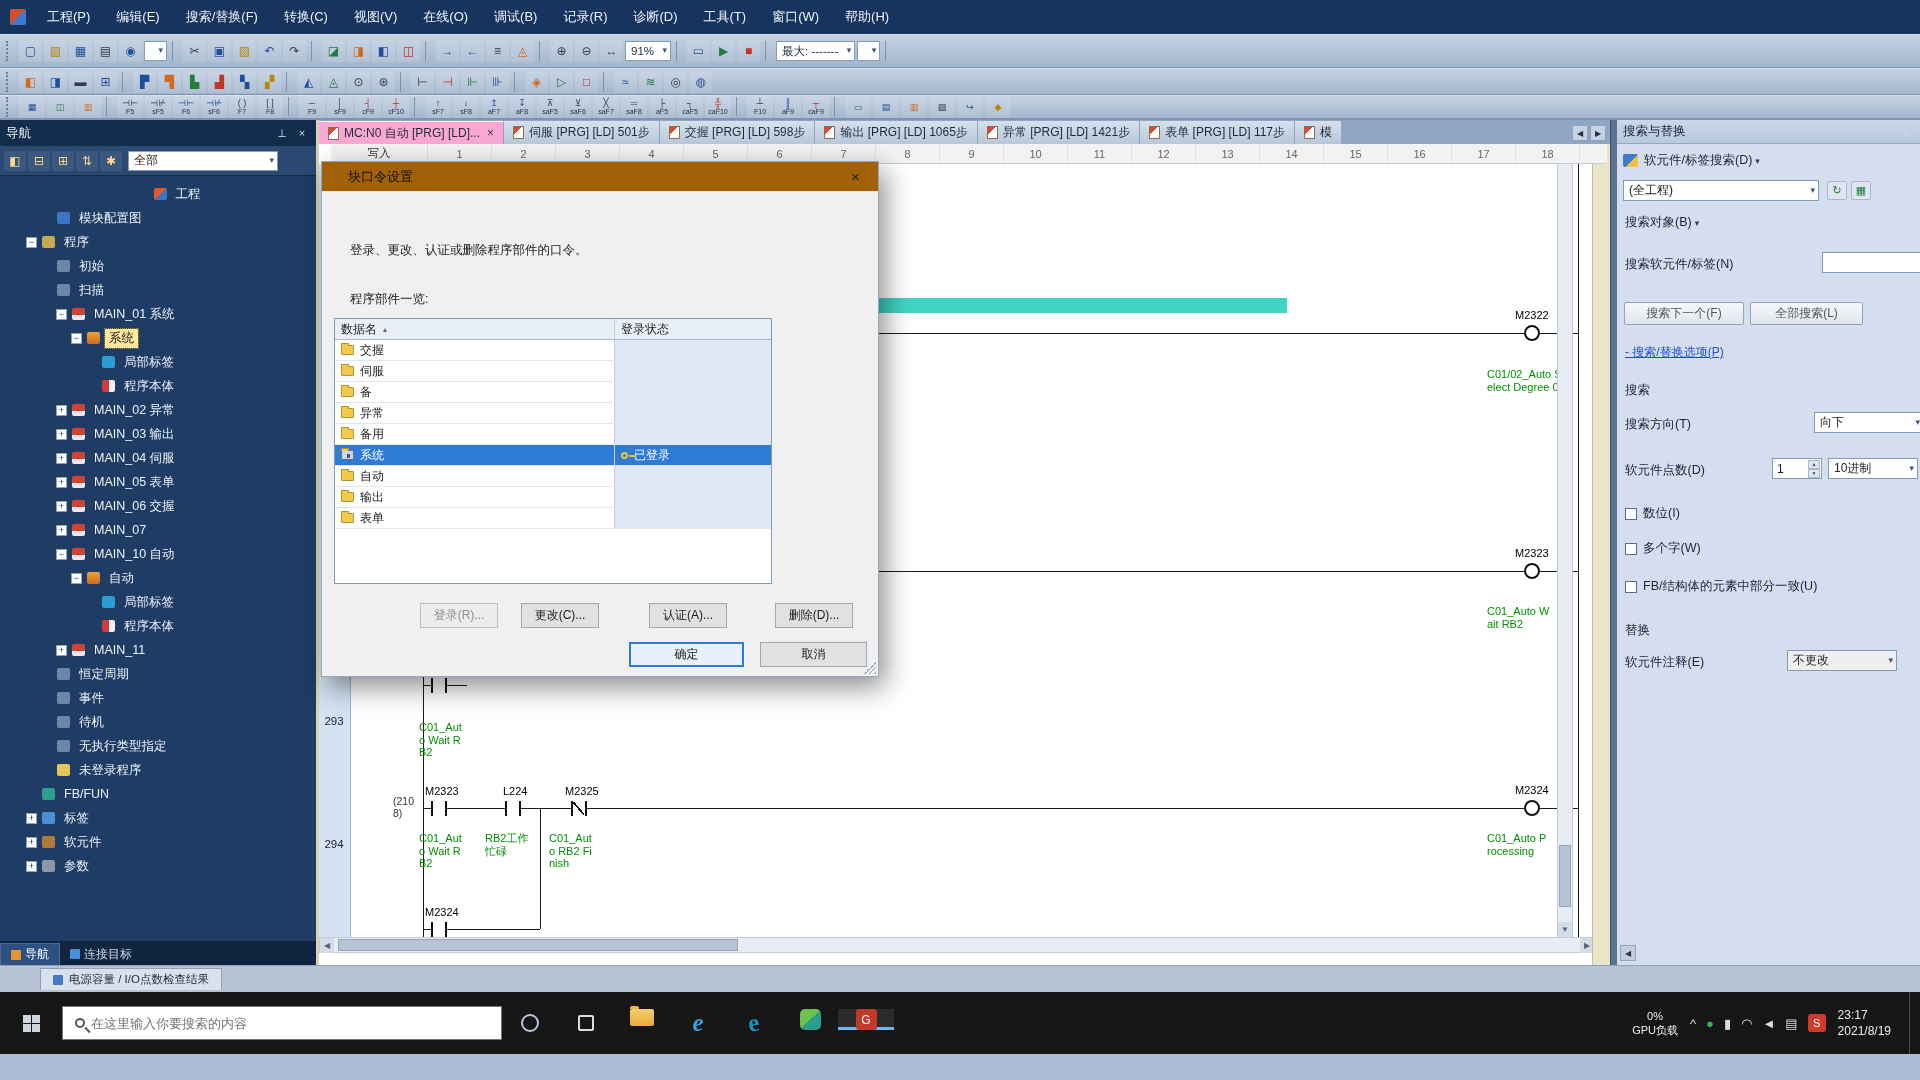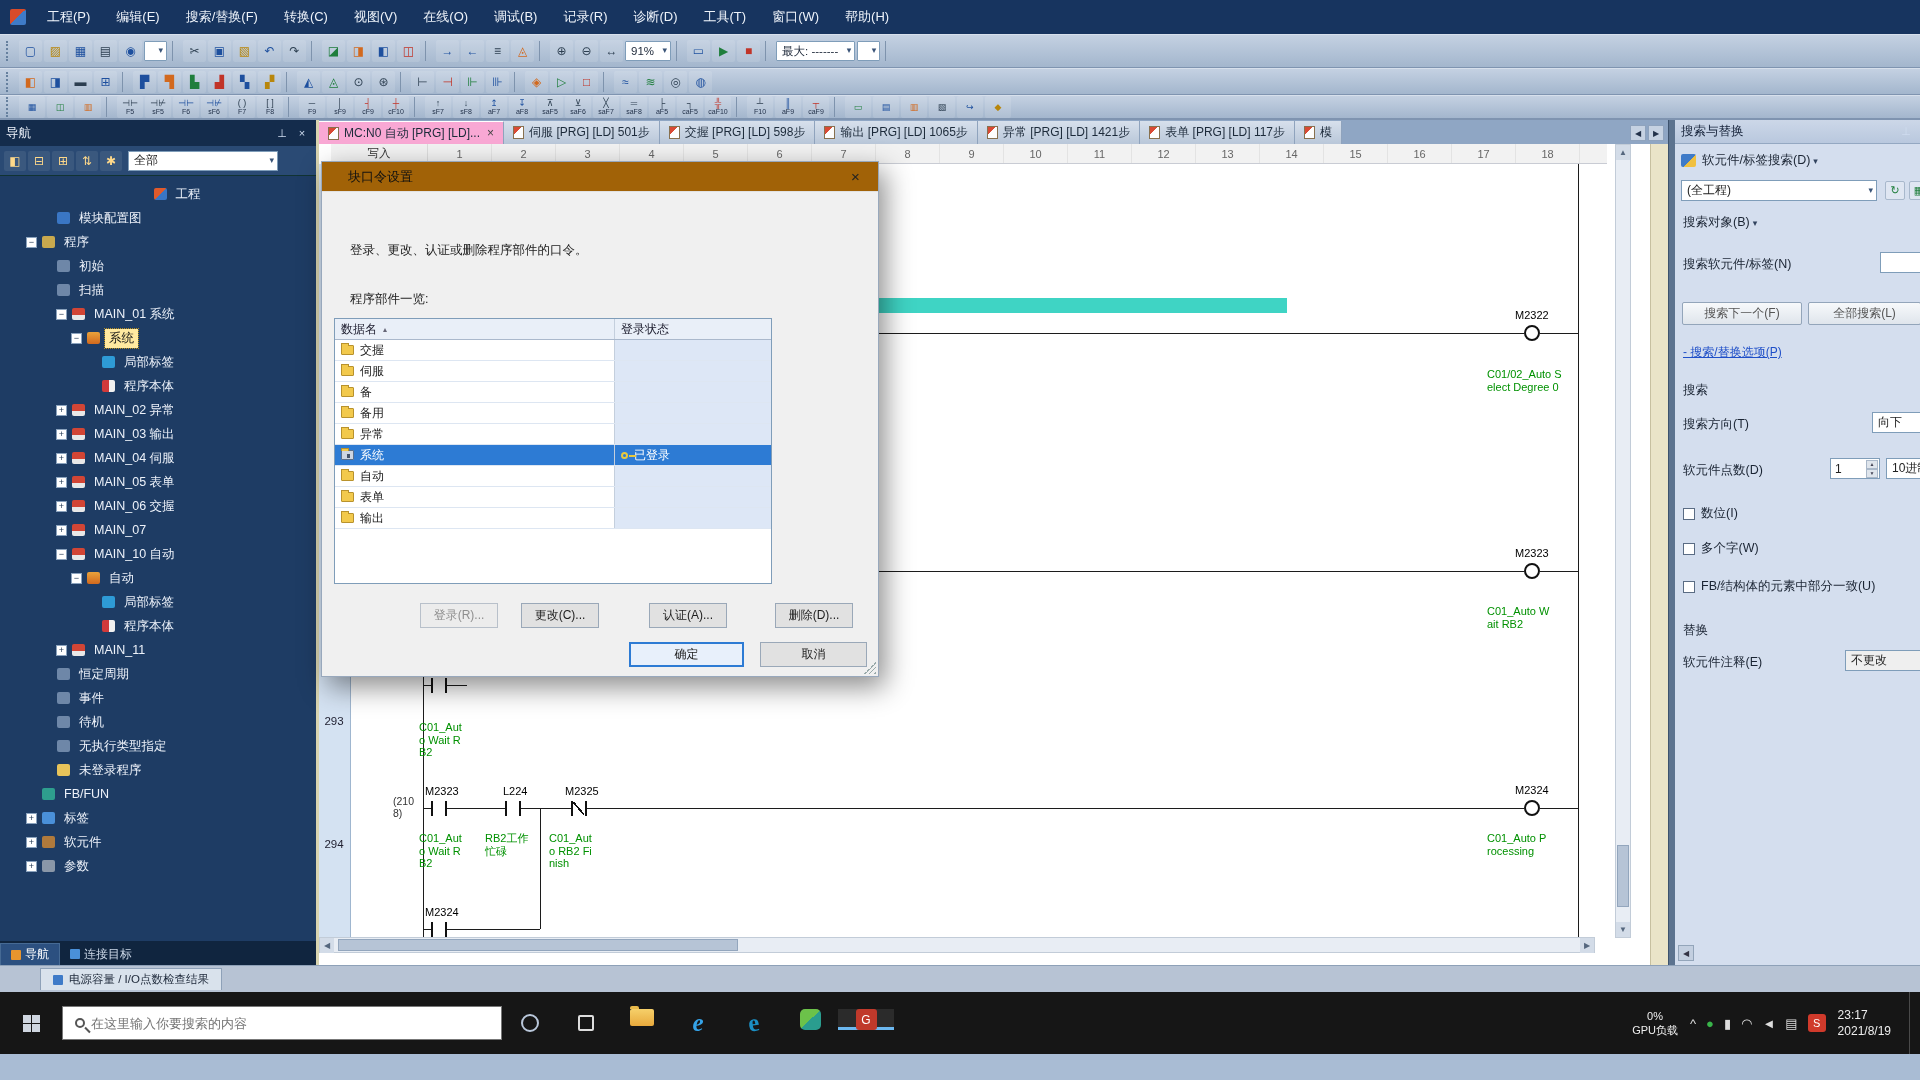--- a/index.html
+++ b/index.html
@@ -96,21 +96,21 @@
   .rnum{position:absolute;left:0;width:30px;text-align:center;font-size:11.5px;color:#223}
   .lstep{position:absolute;font-size:10.5px;color:#333;word-break:break-all;line-height:1.1}
   .vscroll{position:absolute;right:37px;top:0;width:16px;height:794px;background:#e8edf4;border:1px solid #c2ccd8}
   .sarrow{position:absolute;width:14px;height:15px;background:#d3dce8;color:#55677e;font-size:8px;display:flex;align-items:center;justify-content:center}
   .vthumb{position:absolute;left:1px;top:700px;width:12px;height:62px;background:#b6c4d6;border:1px solid #93a6bd}
   .hscroll{position:absolute;left:0;bottom:12px;height:16px;width:1276px;background:#e8edf4;border:1px solid #c2ccd8}
   .hthumb{position:absolute;left:18px;top:1px;height:12px;width:400px;background:#b6c4d6;border:1px solid #93a6bd}
   .rstrip{position:absolute;right:0;top:0;bottom:0;width:18px;background:#eae4c8;border-left:1px solid #c7c0a0}
 
   
-  .rpanel{width:245px;background:#d4deee;display:flex;flex-direction:column;position:relative;overflow:hidden}
+  .rpanel{width:303px;background:#d4deee;display:flex;flex-direction:column;position:relative;overflow:hidden}
   .rp-head{height:24px;background:linear-gradient(#ccd7e8,#b9c8de);border-bottom:1px solid #94a8c2;display:flex;align-items:center;padding:0 6px;font-size:12.5px;color:#16233a}
   .rp-body{position:relative;flex:1}
   .rp-label{position:absolute;font-size:12.5px;color:#1a2433;white-space:nowrap}
   .rp-combo{position:absolute;background:#fff;border:1px solid #7f9db9;height:21px;display:flex;align-items:center;padding:0 16px 0 5px;font-size:12px;color:#222;white-space:nowrap}
   .rp-combo::after{content:"▾";position:absolute;right:3px;top:4px;color:#3a5478;font-size:9px}
   .rp-combo.gray{background:#efefef}
   .rp-btn{position:absolute;height:23px;background:linear-gradient(#f7f9fb,#dfe5ec);border:1px solid #93a5ba;border-radius:2px;font-size:12px;color:#555;display:flex;align-items:center;justify-content:center}
   .rp-link{position:absolute;color:#1f4fc8;text-decoration:underline;font-size:12px;white-space:nowrap}
   .rp-drop{font-size:9px;color:#31435e;margin-left:3px}
   .cbrow{position:absolute;display:flex;align-items:center;gap:6px;font-size:12.5px;color:#1a2433;white-space:nowrap}
@@ -1310,32 +1310,32 @@
             </div>
             <div class="dcell dstat">
 
               <span></span>
             </div>
           </div>
 
           <div class="drow">
             <div class="dcell dname">
               <span class="fold"></span>
-              <span>备用</span>
+              <span>异常</span>
             </div>
             <div class="dcell dstat">
 
               <span></span>
             </div>
           </div>
 
           <div class="drow">
             <div class="dcell dname">
               <span class="fold"></span>
-              <span>异常</span>
+              <span>备用</span>
             </div>
             <div class="dcell dstat">
 
               <span></span>
             </div>
           </div>
 
           <div class="drow dsel">
             <div class="dcell dname">
               <span class="fold locked"></span>
@@ -1354,32 +1354,32 @@
             </div>
             <div class="dcell dstat">
 
               <span></span>
             </div>
           </div>
 
           <div class="drow">
             <div class="dcell dname">
               <span class="fold"></span>
-              <span>表单</span>
+              <span>输出</span>
             </div>
             <div class="dcell dstat">
 
               <span></span>
             </div>
           </div>
 
           <div class="drow">
             <div class="dcell dname">
               <span class="fold"></span>
-              <span>输出</span>
+              <span>表单</span>
             </div>
             <div class="dcell dstat">
 
               <span></span>
             </div>
           </div>
         </div>
     </div>
     <div class="dbtn dis" style="left:98px;top:441px;width:78px">登录(R)...</div>
     <div class="dbtn" style="left:199px;top:441px;width:78px">更改(C)...</div>

